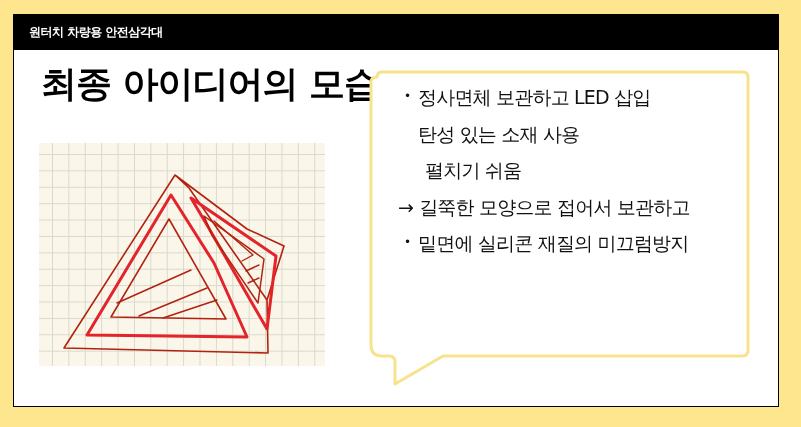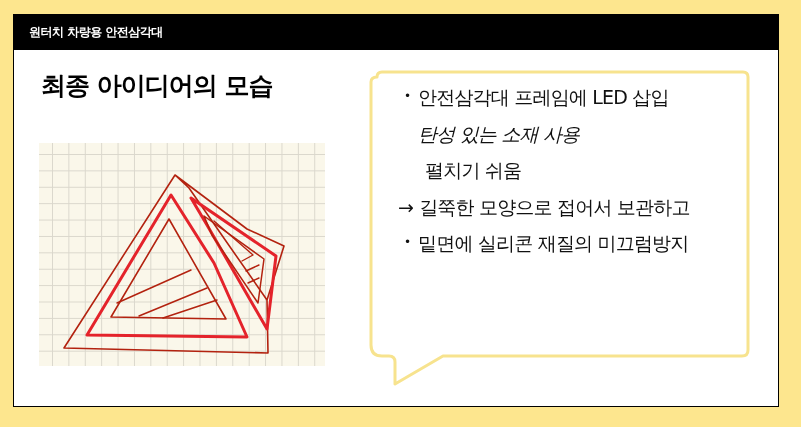--- a/index.html
+++ b/index.html
@@ -12,42 +12,42 @@
     background:#ffffff; border:1px solid #000; box-sizing:border-box;
   }
   .header {
     position:absolute; left:0; top:0; right:0; height:35px; background:#000;
   }
   .header-title {
     position:absolute; left:15px; top:9px; color:#ffffff; font-size:12px; font-weight:bold;
     letter-spacing:-0.5px;
   }
   .page-title {
-    position:absolute; left:27px; top:54px; font-size:25px; font-weight:bold; color:#000;
+    position:absolute; left:27px; top:45px; font-size:36px; font-weight:bold; color:#000;
     letter-spacing:-1px;
   }
   .sketch {
     position:absolute; left:25px; top:128px; width:286px; height:223px;
     background-color:#FAF7EA;
     background-image:
       linear-gradient(to right, #DAD7CC 1px, transparent 1px),
       linear-gradient(to bottom, #DAD7CC 1px, transparent 1px);
     background-size:16.4px 16.4px;
     background-position:13px 11px;
   }
   .sketch svg { position:absolute; left:0; top:0; }
   .bubble-svg { position:absolute; left:357px; top:62px; }
   .bubble-text {
     position:absolute; left:382px; top:79px; width:360px;
     font-size:19px; color:#111; letter-spacing:-0.8px;
   }
   .line { height:36.5px; line-height:36.5px; white-space:nowrap; }
   .bullet { display:inline-block; width:14px; font-size:12px; vertical-align:middle; position:relative; top:-2px; }
   .indent1 { padding-left:22px; }
-  .indent2 { padding-left:27px;font-style:italic; }
+  .indent2 { padding-left:27px; }
   .arrow-line { padding-left:0; }
 </style>
 </head>
 <body>
 
 <div class="card">
   <div class="header">
     <span class="header-title">원터치 차량용 안전삼각대</span>
   </div>
   <div class="page-title">최종 아이디어의 모습</div>
@@ -72,21 +72,21 @@
     </svg>
   </div>
 </div>
 
 <svg class="bubble-svg" width="400" height="332" viewBox="0 0 400 332">
   <path d="M20 15 Q20 10 25 10 L386 10 Q391 10 391 15 L391 288 Q391 294 385 294 L86 294 L38 322 L38 300 Q38 294 32 294 L25 294 Q14 294 14 283 L14 20 Q14 15 20 15 Z" fill="#ffffff" stroke="#F7E38E" stroke-width="3" stroke-linejoin="round"></path>
 </svg>
 
 <div class="bubble-text">
   <div class="line indent1">
-    <span class="bullet">•</span><span>안전삼각대 프레임에 LED 삽입</span>
+    <span class="bullet">•</span><span>정사면체 보관하고 LED 삽입</span>
   </div>
   <div class="line indent2" style="padding-left:36px">
     <span>탄성 있는 소재 사용</span>
   </div>
   <div class="line" style="padding-left:43px">
     <span>펼치기 쉬움</span>
   </div>
   <div class="line arrow-line" style="padding-left:16px">
     <span style="margin-right:6px">→</span><span>길쭉한 모양으로 접어서 보관하고</span>
   </div>

